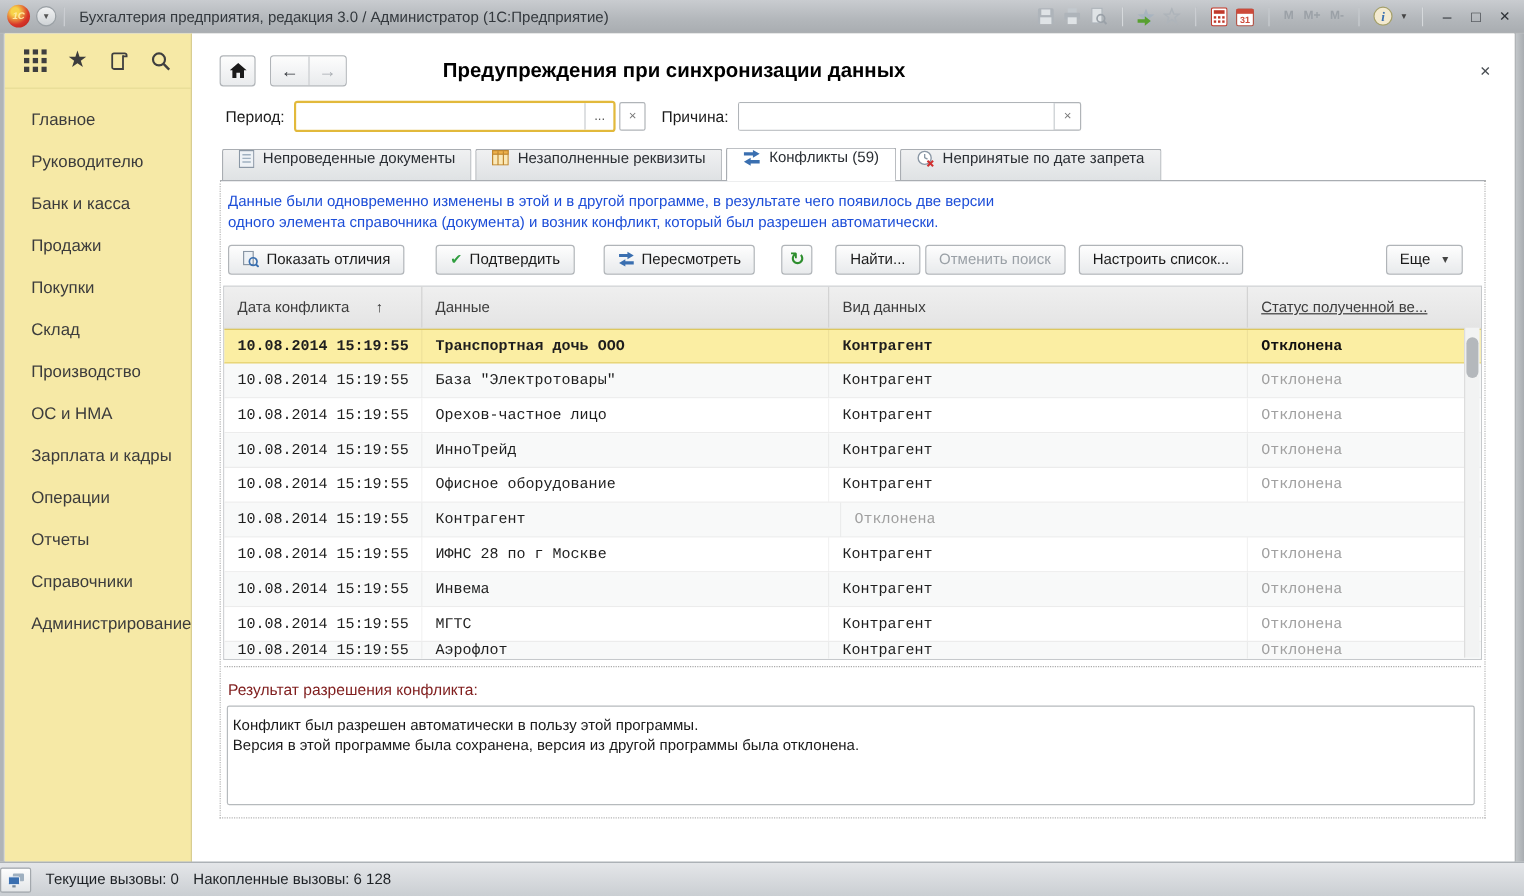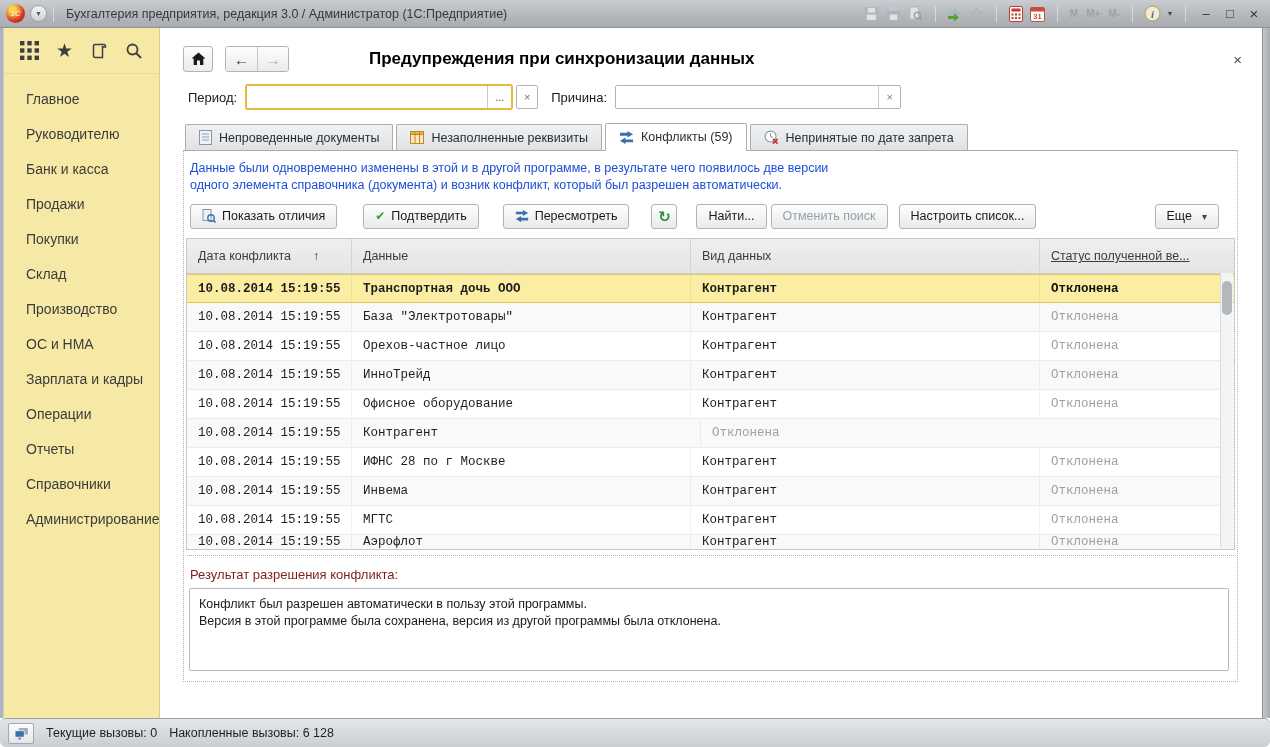--- a/index.html
+++ b/index.html
@@ -20,21 +20,21 @@
   .tb-right { display:flex; align-items:center; gap:4px; flex:0 0 auto; }
   .ticon { width:18px; height:18px; display:flex; align-items:center; justify-content:center; }
   .mem { font-size:10px; font-weight:bold; color:#9ba1a7; width:auto; padding:0 2px; }
   .wbtn { width:20px; height:18px; display:flex; align-items:center; justify-content:center; font-size:13px; color:#2f3338; }
   .wbtn.close { font-size:15px; }
 
   
   .frame-left { position:absolute; left:0; top:28px; bottom:29px; width:4px; background:#b0b4b8; border-right:1px solid #c9ccd0; }
   .frame-right { position:absolute; right:0; top:28px; bottom:29px; width:8px; background:linear-gradient(90deg,#c3c7ca,#a9adb1); border-left:1px solid #8e9296; }
   .statusbar { position:absolute; left:0; bottom:0; width:1270px; height:29px;
-    background:linear-gradient(#e4e6e9,#caced2); border-top:1px solid #9aa0a5; display:flex; align-items:center; padding:0 8px; gap:12px;border-radius:6px; }
+    background:linear-gradient(#e4e6e9,#caced2); border-top:1px solid #9aa0a5; display:flex; align-items:center; padding:0 0; gap:12px; }
   .sb-iconbtn { width:26px; height:21px; border:1px solid #a3a8ad; border-radius:2px; background:linear-gradient(#fdfdfd,#e3e6e8);
     display:flex; align-items:center; justify-content:center; }
   .sb-text { font-size:12.5px; color:#1d2125; }
 
   
   .body { position:absolute; top:28px; left:4px; right:8px; bottom:29px; display:flex; background:#fff; }
 
   
   .sidebar { width:156px; flex:0 0 auto; background:#f6e9a6; border-right:1px solid #d8cd92; display:flex; flex-direction:column; }
   .side-icons { height:46px; display:flex; align-items:center; justify-content:space-between; padding:0 16px; border-bottom:1px solid #e7db96; }
@@ -63,21 +63,21 @@
   .period-wrap input { border:none; outline:none; width:240px; padding:0 6px; font-size:13px; background:#fff; }
   .dots-btn { width:24px; border-left:1px solid #c8ccd0; display:flex; align-items:center; justify-content:center; font-size:11px; color:#555; background:#fff; }
   .clear-btn { width:22px; height:24px; border:1px solid #b0b4b8; border-radius:2px; background:#fff; display:flex; align-items:center; justify-content:center;
     font-size:11px; color:#777; margin-left:3px; }
   .reason-wrap { display:flex; align-items:stretch; height:24px; border:1px solid #b0b4b8; border-radius:2px; background:#fff; margin-left:12px; }
   .reason-wrap input { border:none; outline:none; width:262px; padding:0 6px; font-size:13px; }
   .reason-x { width:22px; border-left:1px solid #c8ccd0; display:flex; align-items:center; justify-content:center; font-size:11px; color:#777; }
 
   
   .tabs-row { display:flex; align-items:flex-end; padding-left:25px; margin-top:13px; height:27px; position:relative; z-index:2; }
-  .tab { display:flex; align-items:center; gap:7px; height:26px; padding:0 13px; border:1px solid #a9adb2; border-bottom:none;
+  .tab { display:flex; align-items:flex-start; gap:7px; height:26px; padding:0 13px; border:1px solid #a9adb2; border-bottom:none;
     background:linear-gradient(#f0f1f2,#dfe2e4); font-size:12.5px; color:#2a2e33; white-space:nowrap; border-radius:2px 2px 0 0; }
   .tab + .tab { margin-left:3px; }
   .tab.active { background:#fff; height:27px; position:relative; }
   .tab.active::after { content:""; position:absolute; left:0; right:0; bottom:-1px; height:2px; background:#fff; }
 
   
   .panel { margin:0 24px 0 23px; height:532px; border-left:1px dotted #b5b5b5; border-right:1px dotted #b5b5b5;
     border-bottom:1px dotted #b5b5b5; border-top:1px solid #a9adb2; background:#fff; position:relative; }
   .info-text { padding:9px 8px 0 6px; font-size:12.5px; line-height:17px; color:#1d4ed8; }
 
@@ -108,21 +108,21 @@
     overflow:hidden; white-space:nowrap;font-family:Liberation Mono, monospace; }
   .td:last-child { border-right:none; }
   .td.status { color:#a0a0a0; }
   .trow.selected .td.status { color:#111; }
   .vscroll { position:absolute; top:34px; right:1px; bottom:1px; width:13px; background:#f2f3f3; border-left:1px solid #ddd; }
   .vthumb { position:absolute; top:8px; left:1px; width:10px; height:34px; background:#b4b8bc; border-radius:5px; }
 
   .dash-sep { border-top:1px dotted #ababab; margin:5px 3px 0 3px; }
   .result-label { margin:11px 0 0 6px; font-size:13px; color:#7f1d1d; }
   .result-box { margin:6px 8px 0 5px; height:83px; border:1px solid #b6babd; border-radius:2px; background:#fff;
-    padding:7px 9px; font-size:12.5px; line-height:17px; color:#1a1a1a; }
+    padding:7px 4px; font-size:12.5px; line-height:17px; color:#1a1a1a; }
 
   svg { display:block; }
 </style>
 </head>
 <body>
 
 <div class="window">
 
   <div class="titlebar">
     <div class="logo-1c">1С</div>

